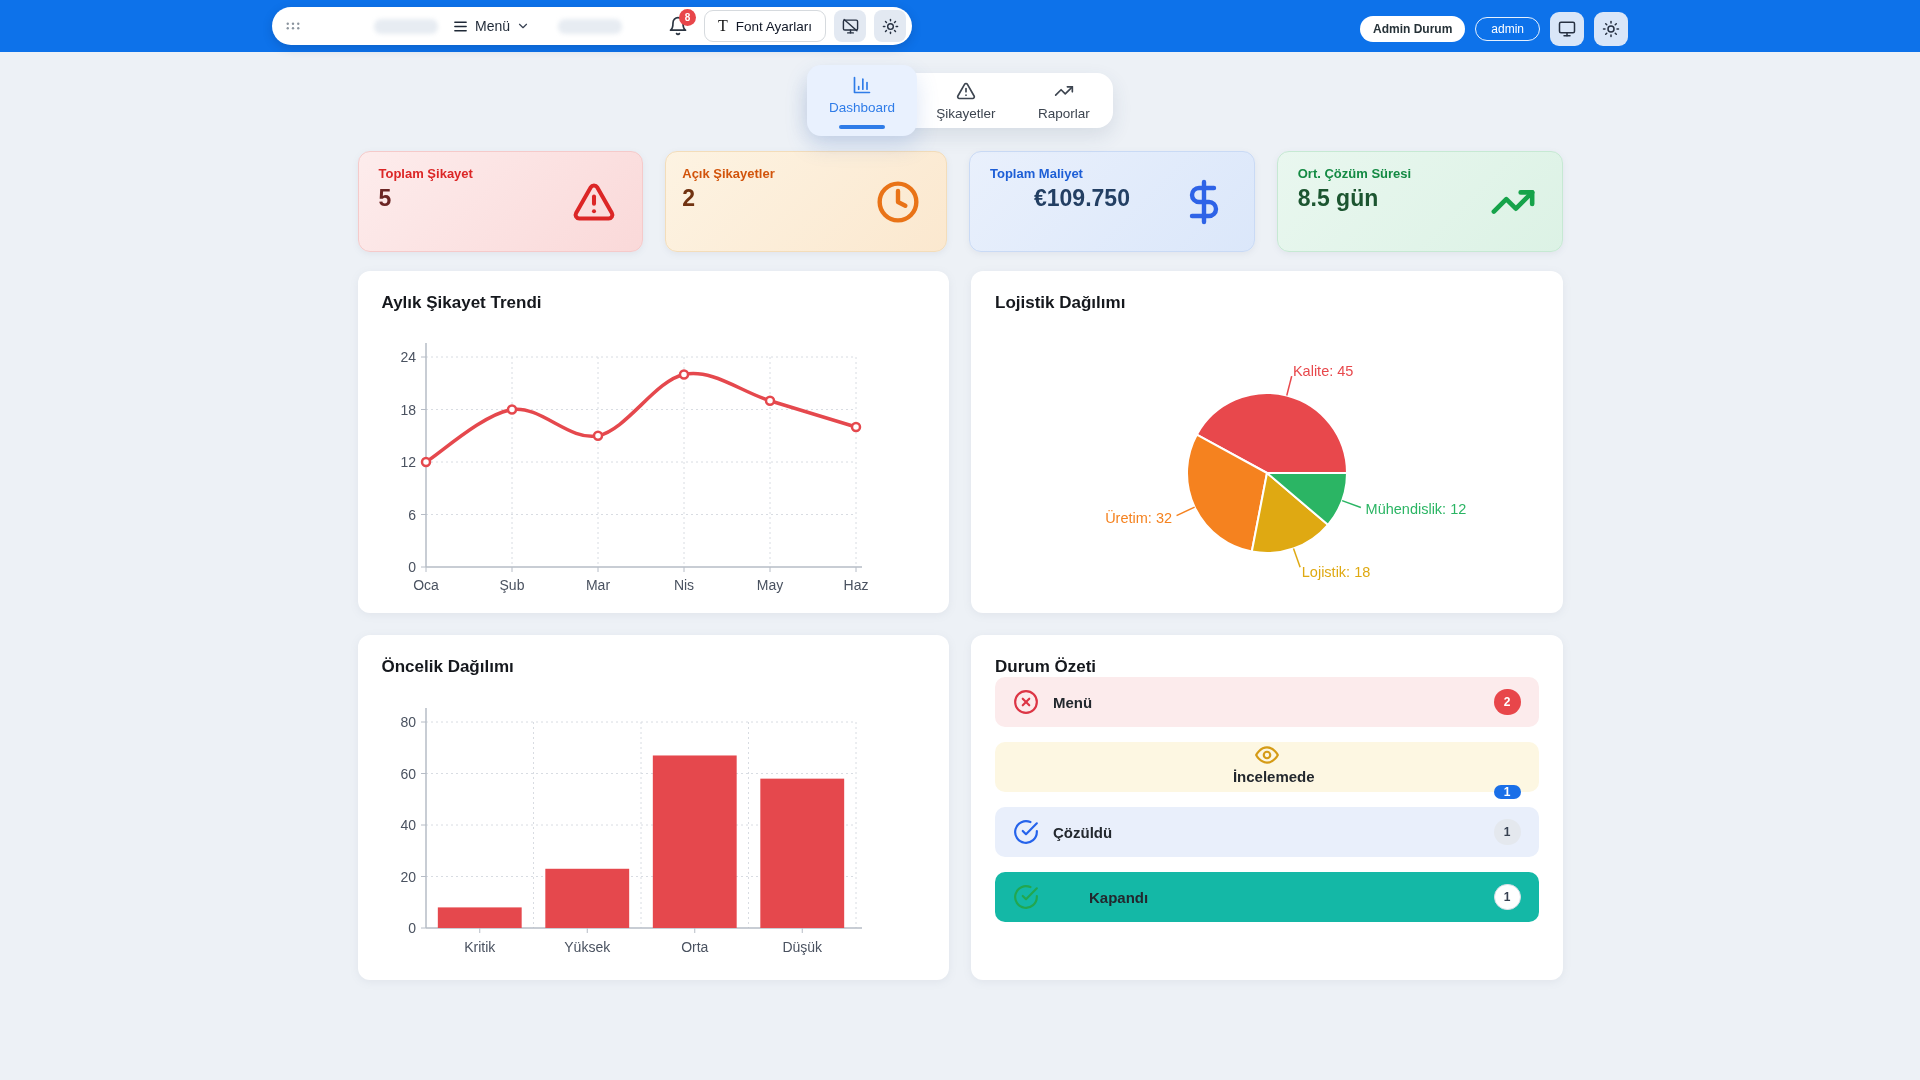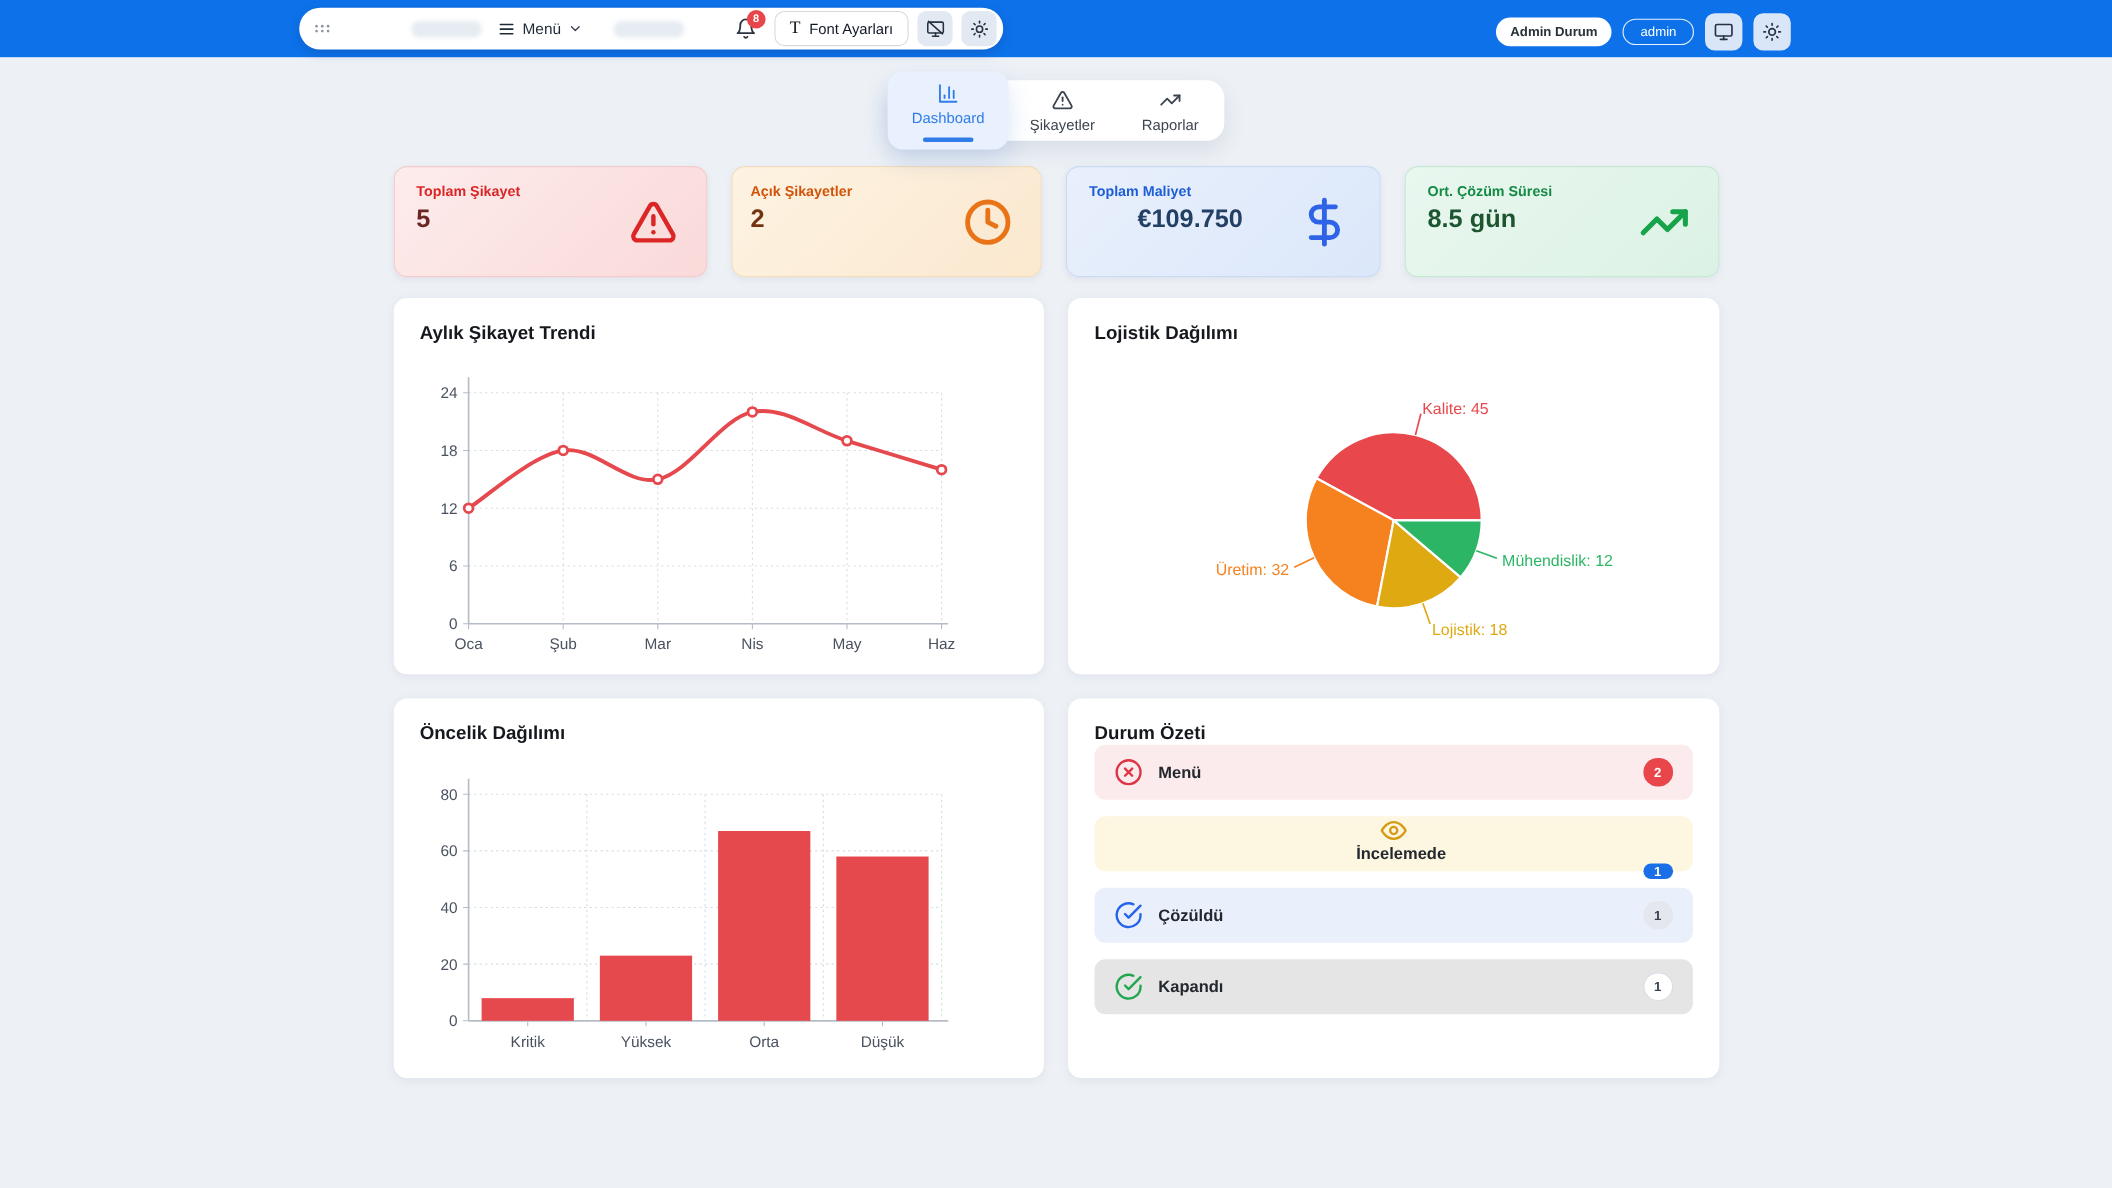--- a/index.html
+++ b/index.html
@@ -392,21 +392,21 @@
           <span class="status-icon" style="color: rgb(37, 99, 235);">
             <svg width="26" height="26" viewBox="0 0 24 24" fill="none" stroke="currentColor" stroke-width="2" stroke-linecap="round" stroke-linejoin="round">
               <path d="M22 11.08V12a10 10 0 1 1-5.93-9.14"></path>
                 <polyline points="22 4 12 14.01 9 11.01"></polyline>
             </svg>
           </span>
           <span class="status-label">Çözüldü</span>
           <span class="status-badge" style="background: rgb(228, 232, 238); color: rgb(55, 65, 81);">1</span>
         </div>
 
-        <div class="status-row" style="background: #e5e5e5;">
+        <div class="status-row" style="background: #14b8a6; gap: 36px;">
           <span class="status-icon" style="color: rgb(34, 167, 79);">
             <svg width="26" height="26" viewBox="0 0 24 24" fill="none" stroke="currentColor" stroke-width="2" stroke-linecap="round" stroke-linejoin="round">
               <path d="M22 11.08V12a10 10 0 1 1-5.93-9.14"></path>
                 <polyline points="22 4 12 14.01 9 11.01"></polyline>
             </svg>
           </span>
           <span class="status-label">Kapandı</span>
           <span class="status-badge" style="background: rgb(255, 255, 255); color: rgb(55, 65, 81); border: 1px solid rgb(216, 222, 230);">1</span>
         </div>
 

